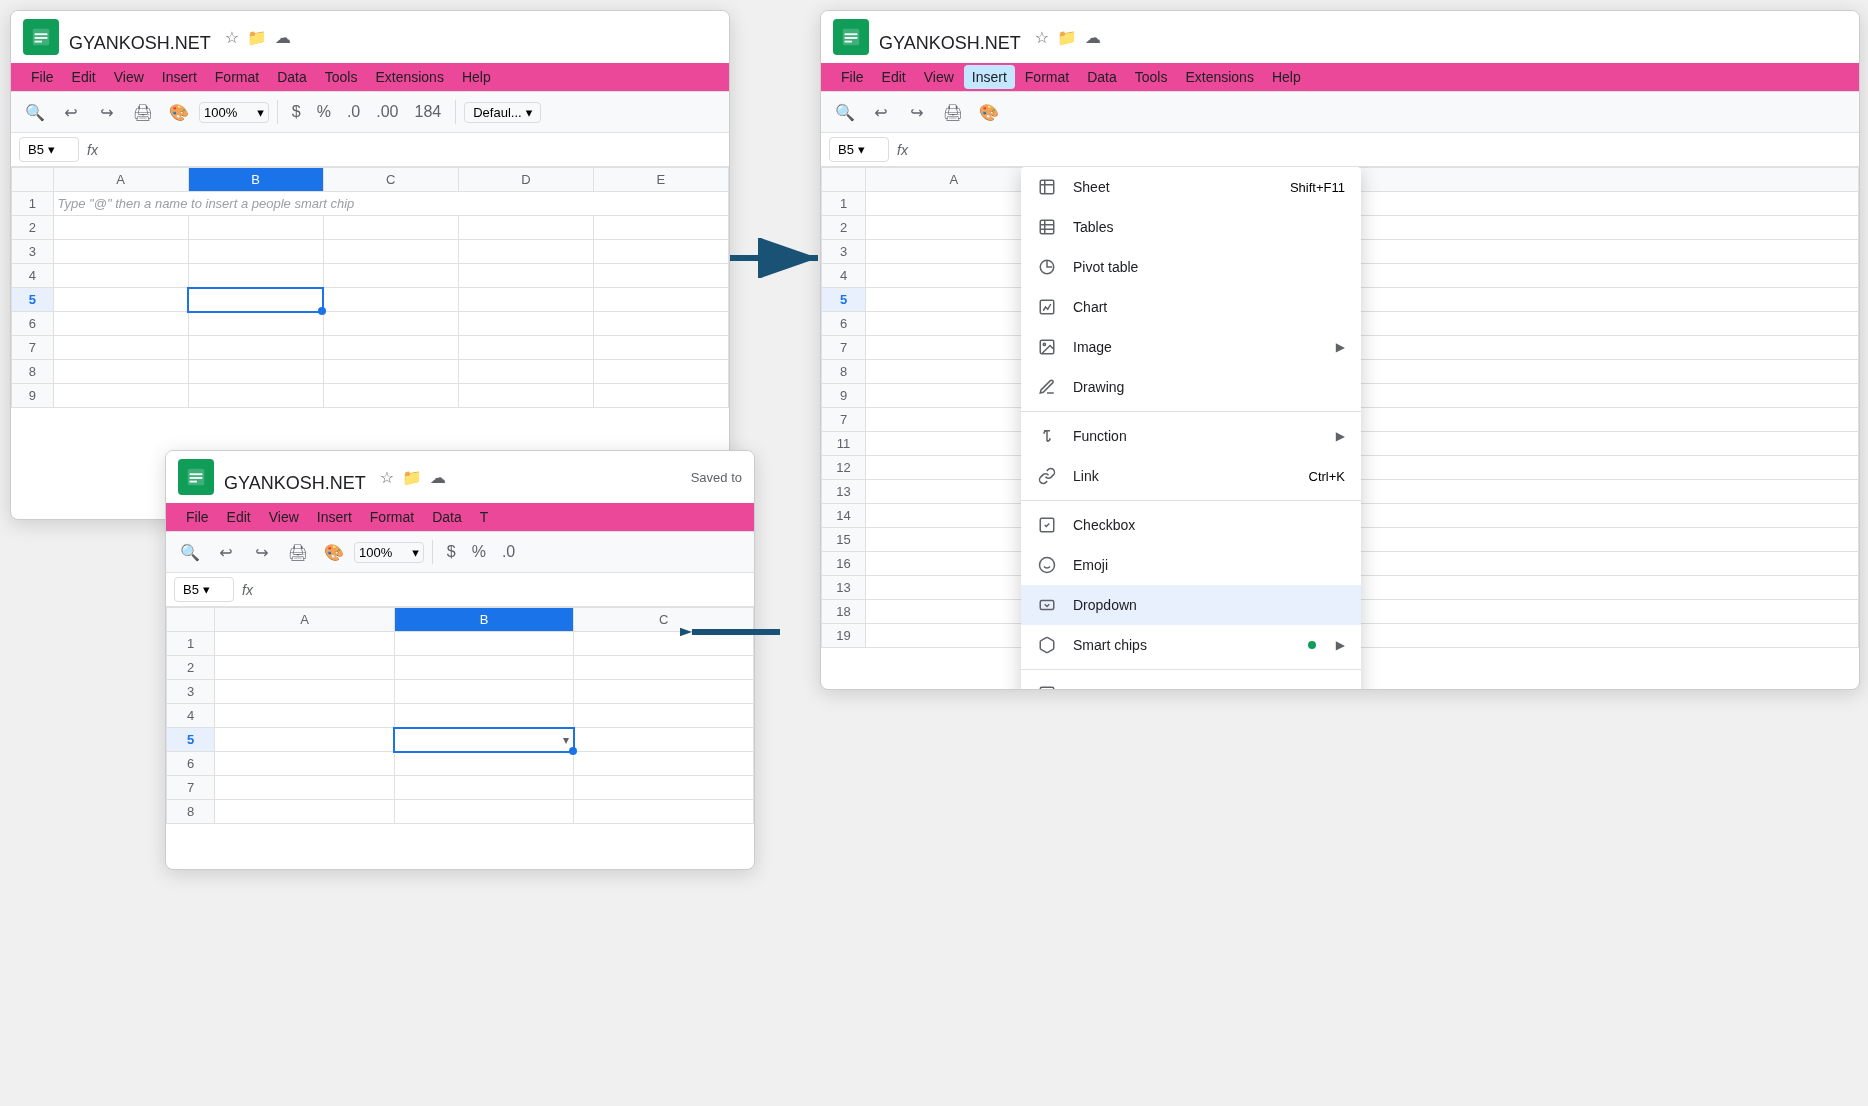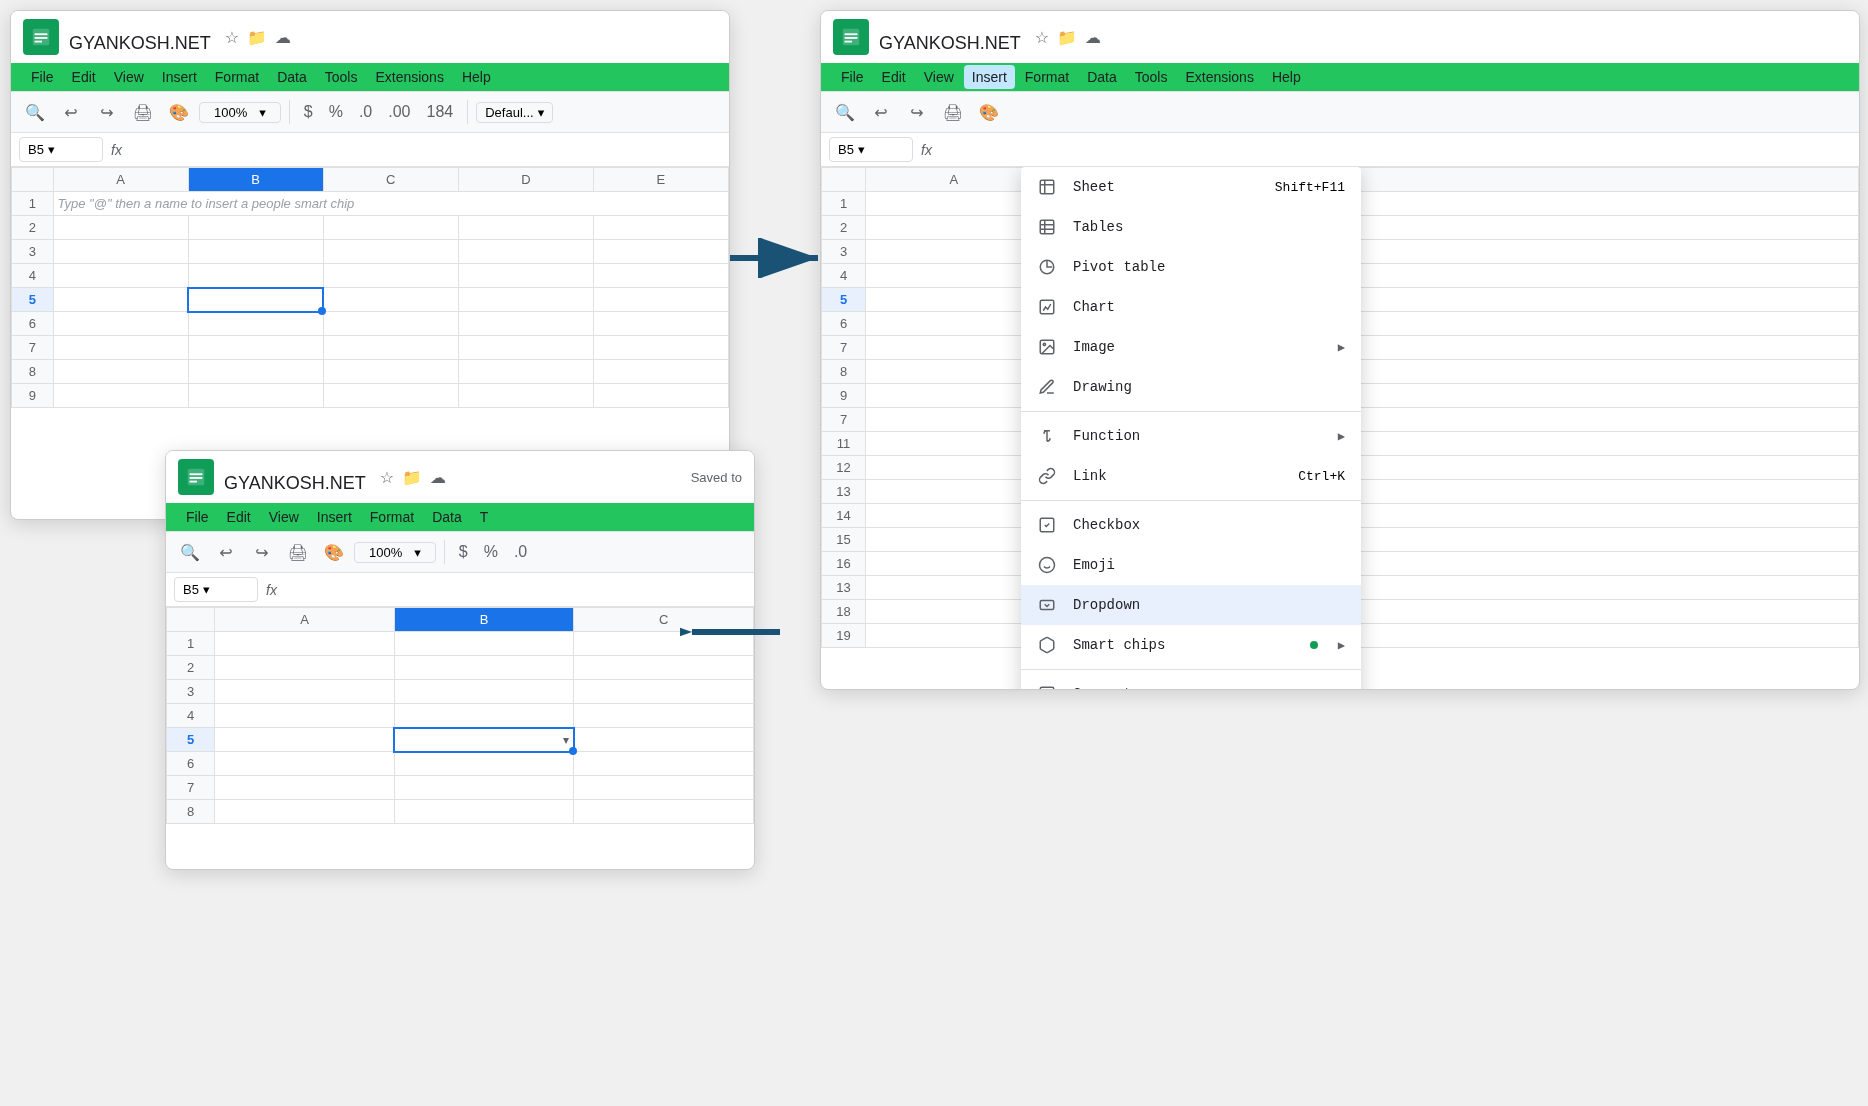--- a/index.html
+++ b/index.html
@@ -89,21 +89,21 @@
       margin-left: auto;
       font-size: 13px;
       color: #5f6368;
     }
 
     
     .menu-bar {
       display: flex;
       align-items: center;
       padding: 2px 12px;
-      background: #22c55e;
+      background: #ec4899;
       gap: 2px;
     }
     .menu-item {
       font-size: 14px;
       color: #202124;
       padding: 4px 8px;
       border-radius: 4px;
       cursor: pointer;
     }
     .menu-item:hover, .menu-item.active {
@@ -136,23 +136,23 @@
       align-items: center;
       justify-content: center;
       font-size: 16px;
       color: #5f6368;
     }
     .toolbar-zoom {
       display: flex;
       align-items: center;
       border: 1px solid #dadce0;
       border-radius: 4px;
-      padding: 2px 14px;
+      padding: 2px 4px;
       font-size: 13px;
-      gap: 12px;
+      gap: 20px;
       cursor: pointer;
     }
     .toolbar-divider {
       width: 1px;
       height: 24px;
       background: #dadce0;
       margin: 0 4px;
     }
     .toolbar-currency {
       font-size: 16px;
@@ -178,21 +178,21 @@
       padding: 4px 8px;
       border-bottom: 1px solid #e0e0e0;
       gap: 8px;
       background: #fff;
     }
     .cell-ref {
       border: 1px solid #dadce0;
       border-radius: 4px;
       padding: 4px 8px;
       font-size: 13px;
-      width: 84px;
+      width: 60px;
       display: flex;
       align-items: center;
       gap: 4px;
     }
     .fx-label {
       font-size: 14px;
       color: #5f6368;
       font-style: italic;
       text-align: right;
     }
@@ -823,21 +823,21 @@
           </tr>
           <tr>
             <td class="row-header">19</td>
             <td class="grid-cell"></td>
             <td class="grid-cell"></td>
             <td class="grid-cell"></td>
           </tr>
         </tbody>
     </table>
 
-    <div class="insert-menu" style="top: 0; left: 200px; font-family: Liberation Mono, monospace;">
+    <div class="insert-menu" style="top: 0; left: 200px;">
 
       <div class="insert-menu-item">
         <div class="menu-item-icon">
           <svg width="18" height="18" viewBox="0 0 24 24" fill="none" stroke="#5f6368" stroke-width="2">
               <rect x="3" y="3" width="18" height="18" rx="2"></rect>
               <line x1="9" y1="3" x2="9" y2="21"></line>
               <line x1="3" y1="9" x2="21" y2="9"></line>
             </svg>
         </div>
         <span class="menu-item-label">Sheet</span>

